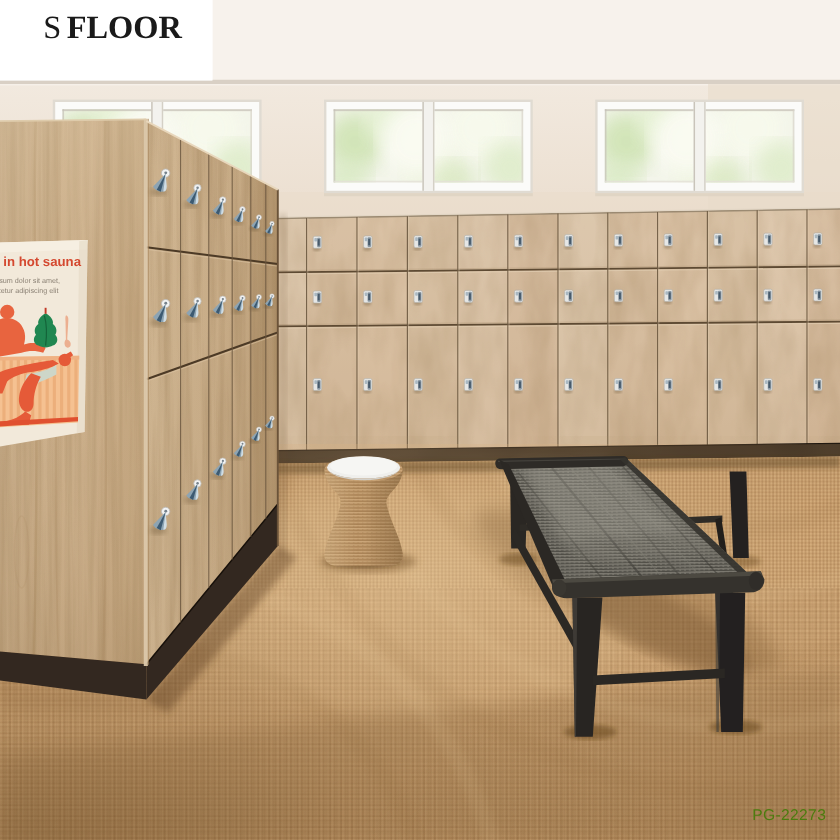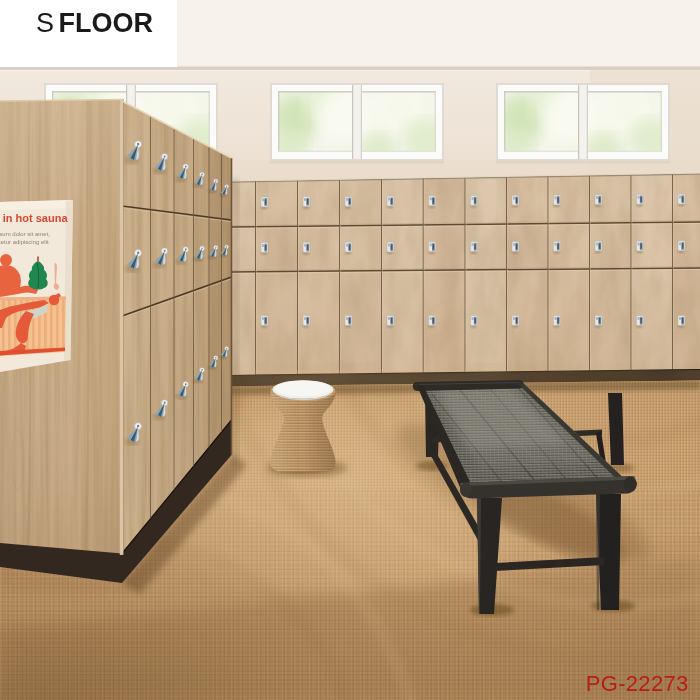--- a/index.html
+++ b/index.html
@@ -1,20 +1,20 @@
 <!DOCTYPE html>
 <html><head><meta charset="utf-8">
 <style>
   html,body{margin:0;padding:0;background:#fff;}
   #stage{position:relative;width:700px;height:700px;overflow:hidden;font-family:"Liberation Sans",sans-serif;}
-  #logo{position:absolute;left:0;top:0;width:177px;height:67px;background:#fff;z-index:5;}
+  #logo{position:absolute;left:0;top:0;width:177px;height:67px;background:#fff;z-index:5;font-family:Liberation Serif, serif;}
   #l1{position:absolute;left:36px;top:9.5px;font-size:27px;color:#1a1a1a;letter-spacing:-0.5px;line-height:1;}
   #l1 b{margin-left:5px;letter-spacing:0px;}
   #l2{position:absolute;left:40px;top:40px;font-size:24px;color:#1a1a1a;letter-spacing:0.5px;line-height:1;}
-  #code{position:absolute;right:11.5px;top:671px;font-size:22px;color:#b91c1c;letter-spacing:0.3px;z-index:5;}
+  #code{position:absolute;right:11.5px;top:671px;font-size:13px;color:#4d7c0f;letter-spacing:0.3px;z-index:5;}
 </style></head>
 <body>
 <div id="stage">
 <svg width="700" height="700" viewBox="0 0 700 700">
 <defs>
 <linearGradient id="wallg" x1="0" y1="0" x2="0" y2="1">
           <stop offset="0" stop-color="#f6f0e9"></stop>
           <stop offset="0.45" stop-color="#f1e8dd"></stop>
           <stop offset="1" stop-color="#ebdecf"></stop>
         </linearGradient>

